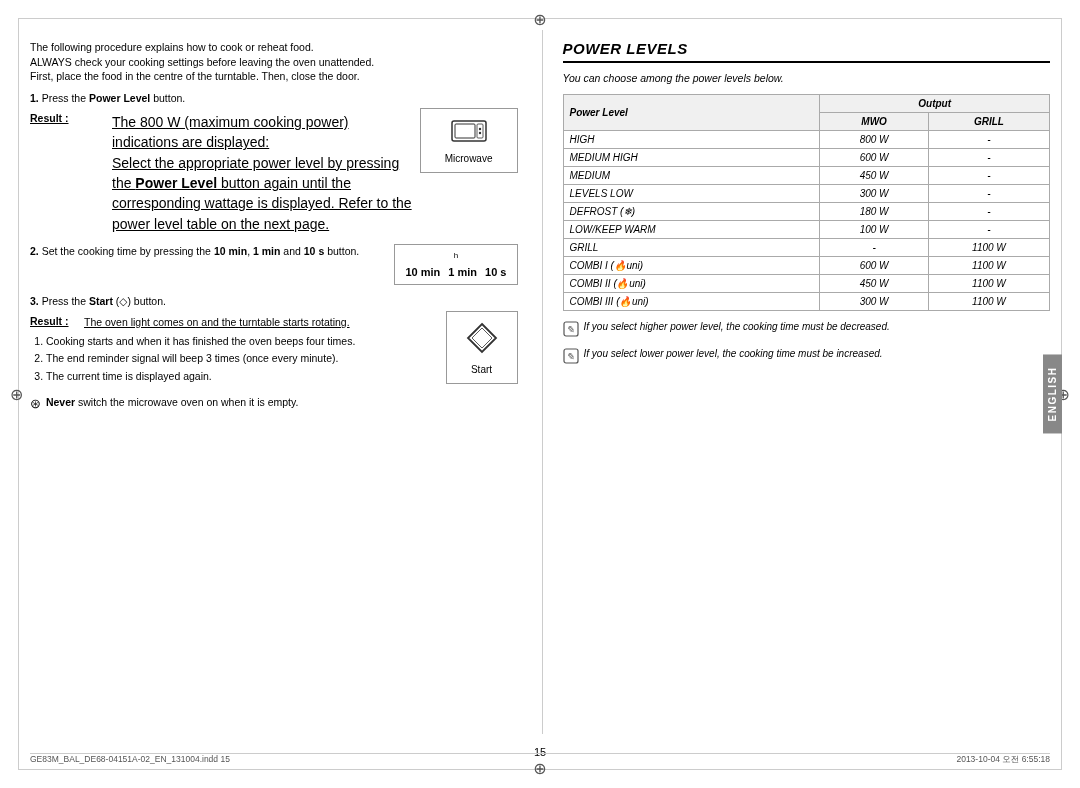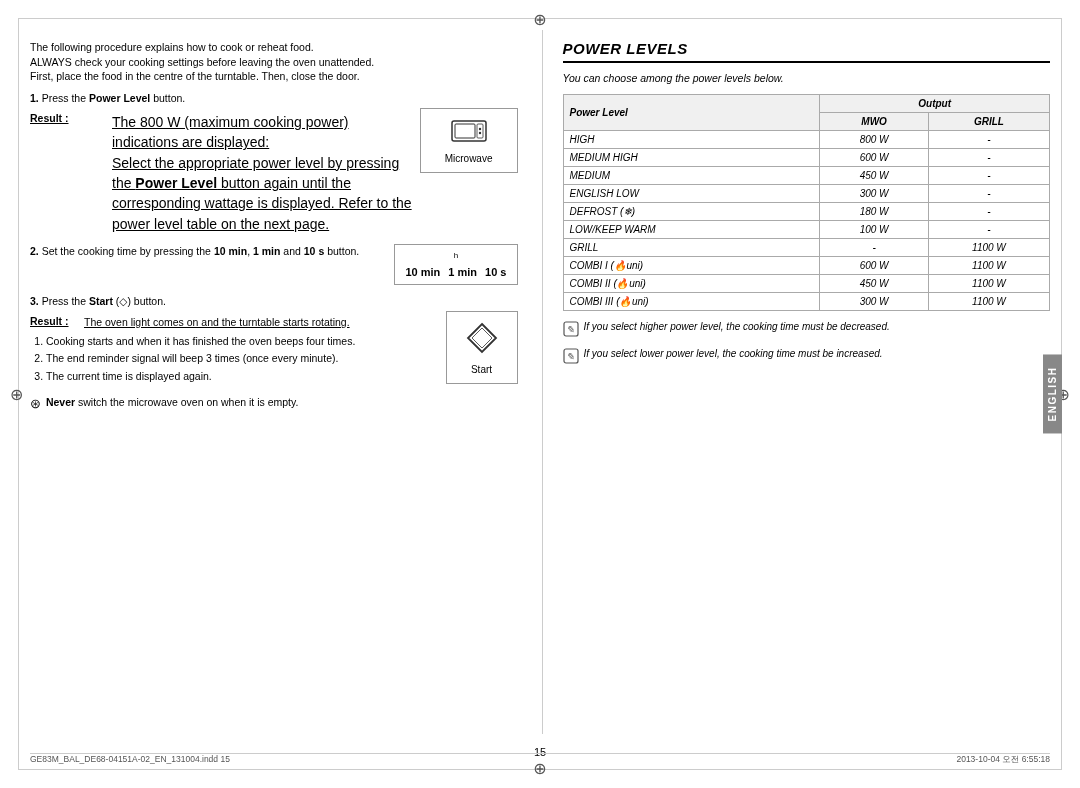--- a/index.html
+++ b/index.html
@@ -417,21 +417,21 @@
                 <td class="power-level-name">MEDIUM HIGH</td>
                 <td>600 W</td>
                 <td>-</td>
               </tr>
               <tr>
                 <td class="power-level-name">MEDIUM</td>
                 <td>450 W</td>
                 <td>-</td>
               </tr>
               <tr>
-                <td class="power-level-name">ENGLISH LOW</td>
+                <td class="power-level-name">LEVELS LOW</td>
                 <td>300 W</td>
                 <td>-</td>
               </tr>
               <tr>
                 <td class="power-level-name">DEFROST (❄)</td>
                 <td>180 W</td>
                 <td>-</td>
               </tr>
               <tr>
                 <td class="power-level-name">LOW/KEEP WARM</td>

